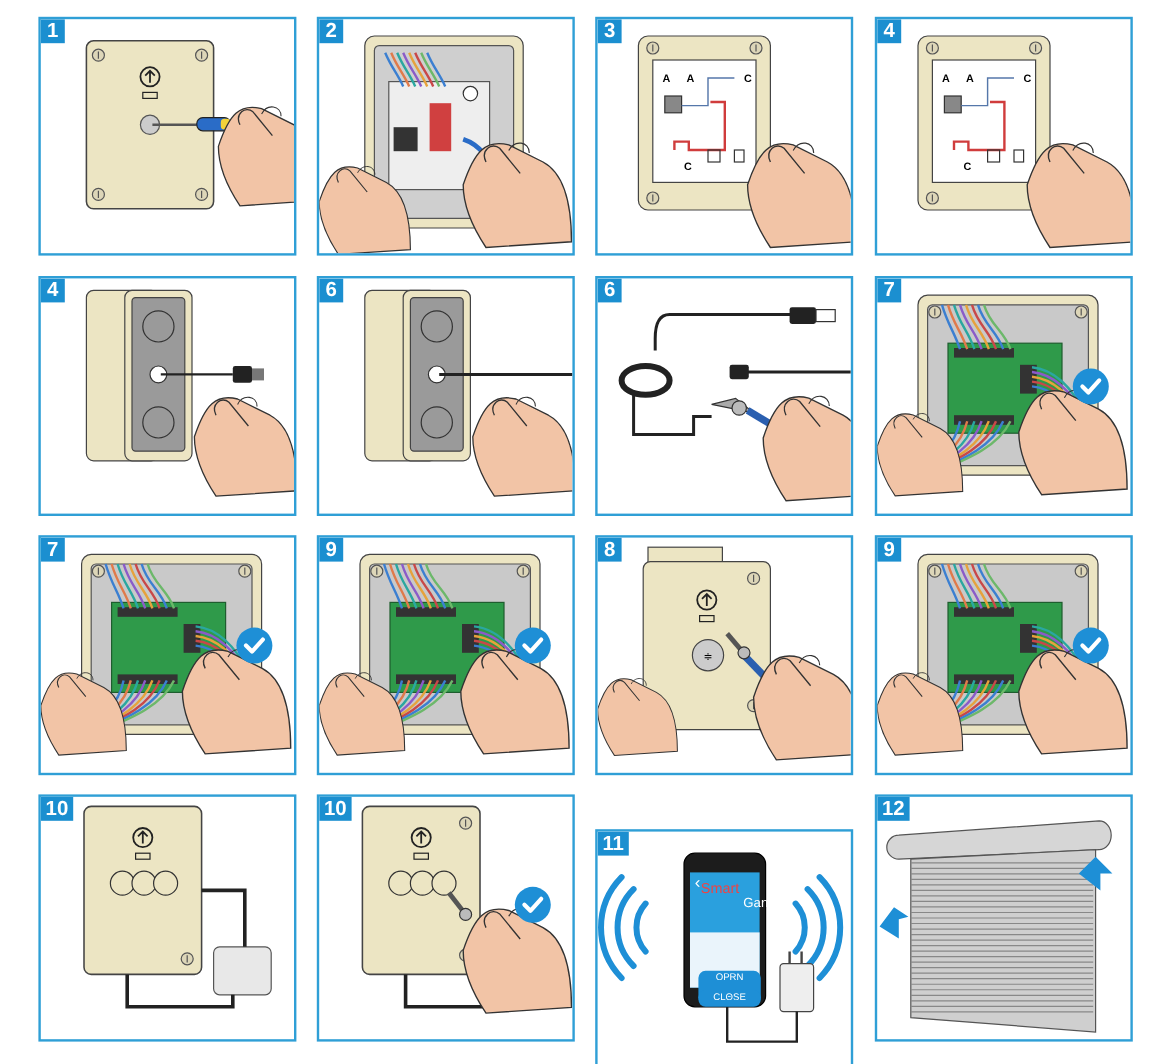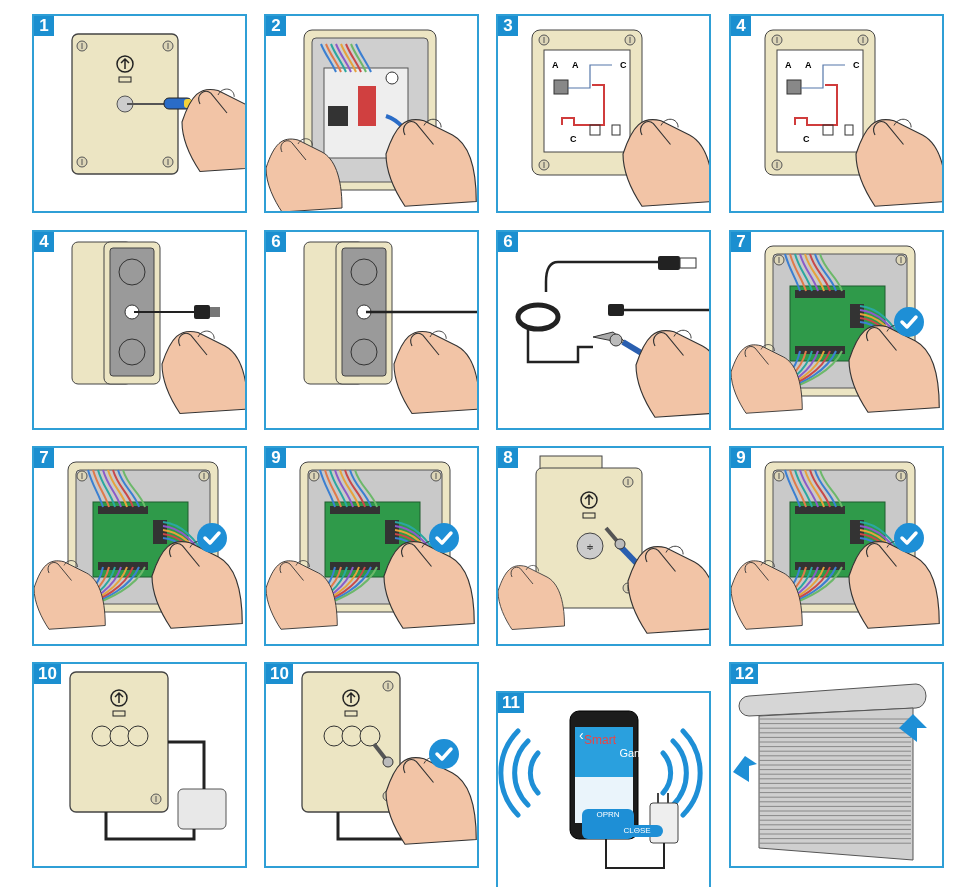--- a/index.html
+++ b/index.html
@@ -597,21 +597,21 @@
           <rect x="152" y="110" width="28" height="40" rx="3" fill="#eee" stroke="#444"></rect>
           <line x1="160" y1="110" x2="160" y2="100" stroke="#444" stroke-width="2"></line>
           <line x1="170" y1="110" x2="170" y2="100" stroke="#444" stroke-width="2"></line>
           <path d="M108,146 V175 H166 V150" fill="none" stroke="#222" stroke-width="2"></path>
         </g>
       </svg>
       <div style="position: absolute; left: 81px; top: 34px; color: rgb(255, 255, 255); font-size: 14px;">‹</div>
       <div style="position: absolute; left: 78px; width: 40px; text-align: right; top: 40px; color: #ef4444; font-size: 12px;">Smart</div>
       <div style="position: absolute; left: 78px; width: 62px; text-align: center; top: 54px; color: rgb(255, 255, 255); font-size: 11px; padding-left: 32px;">Ganage</div>
       <div style="position: absolute; left: 84px; top: 116px; width: 52px; height: 30px; line-height: 12px; border-radius: 6px; background: rgb(30, 143, 214); color: rgb(255, 255, 255); font-size: 8px; text-align: center;">OPRN</div>
-      <div style="position: absolute; left: 84px; top: 132px; width: 52px; height: 12px; line-height: 12px; border-radius: 6px; background: rgb(30, 143, 214); color: rgb(255, 255, 255); font-size: 8px; text-align: center; padding-left: 29px;">CLΘSE</div>
+      <div style="position: absolute; left: 84px; top: 132px; width: 52px; height: 12px; line-height: 12px; border-radius: 6px; background: rgb(30, 143, 214); color: rgb(255, 255, 255); font-size: 8px; text-align: center;">CLΘSE</div>
     </div>
     <div class="panel" style="left: 729px; top: 662px; width: 215px; height: 206px; border-color: rgb(47, 159, 214);">
       <div class="badge" style="background: rgb(27, 143, 208);">12</div>
       <svg class="art" viewBox="0 0 211 202">
         <g>
           <path d="M18,32 L185,20 A10,12 0 0,1 185,44 L18,52 A10,10 0 0,1 18,32Z" fill="#d6d6d6" stroke="#555"></path>
           <path d="M28,52 L182,44 L182,196 L28,184 Z" fill="#cfcfcf" stroke="#555"></path>
           <line x1="28" y1="55" x2="180" y2="55" stroke="#888" stroke-width="1"></line>
           <line x1="28" y1="59.6" x2="180" y2="59.6" stroke="#888" stroke-width="1"></line>
           <line x1="28" y1="64.2" x2="180" y2="64.2" stroke="#888" stroke-width="1"></line>

